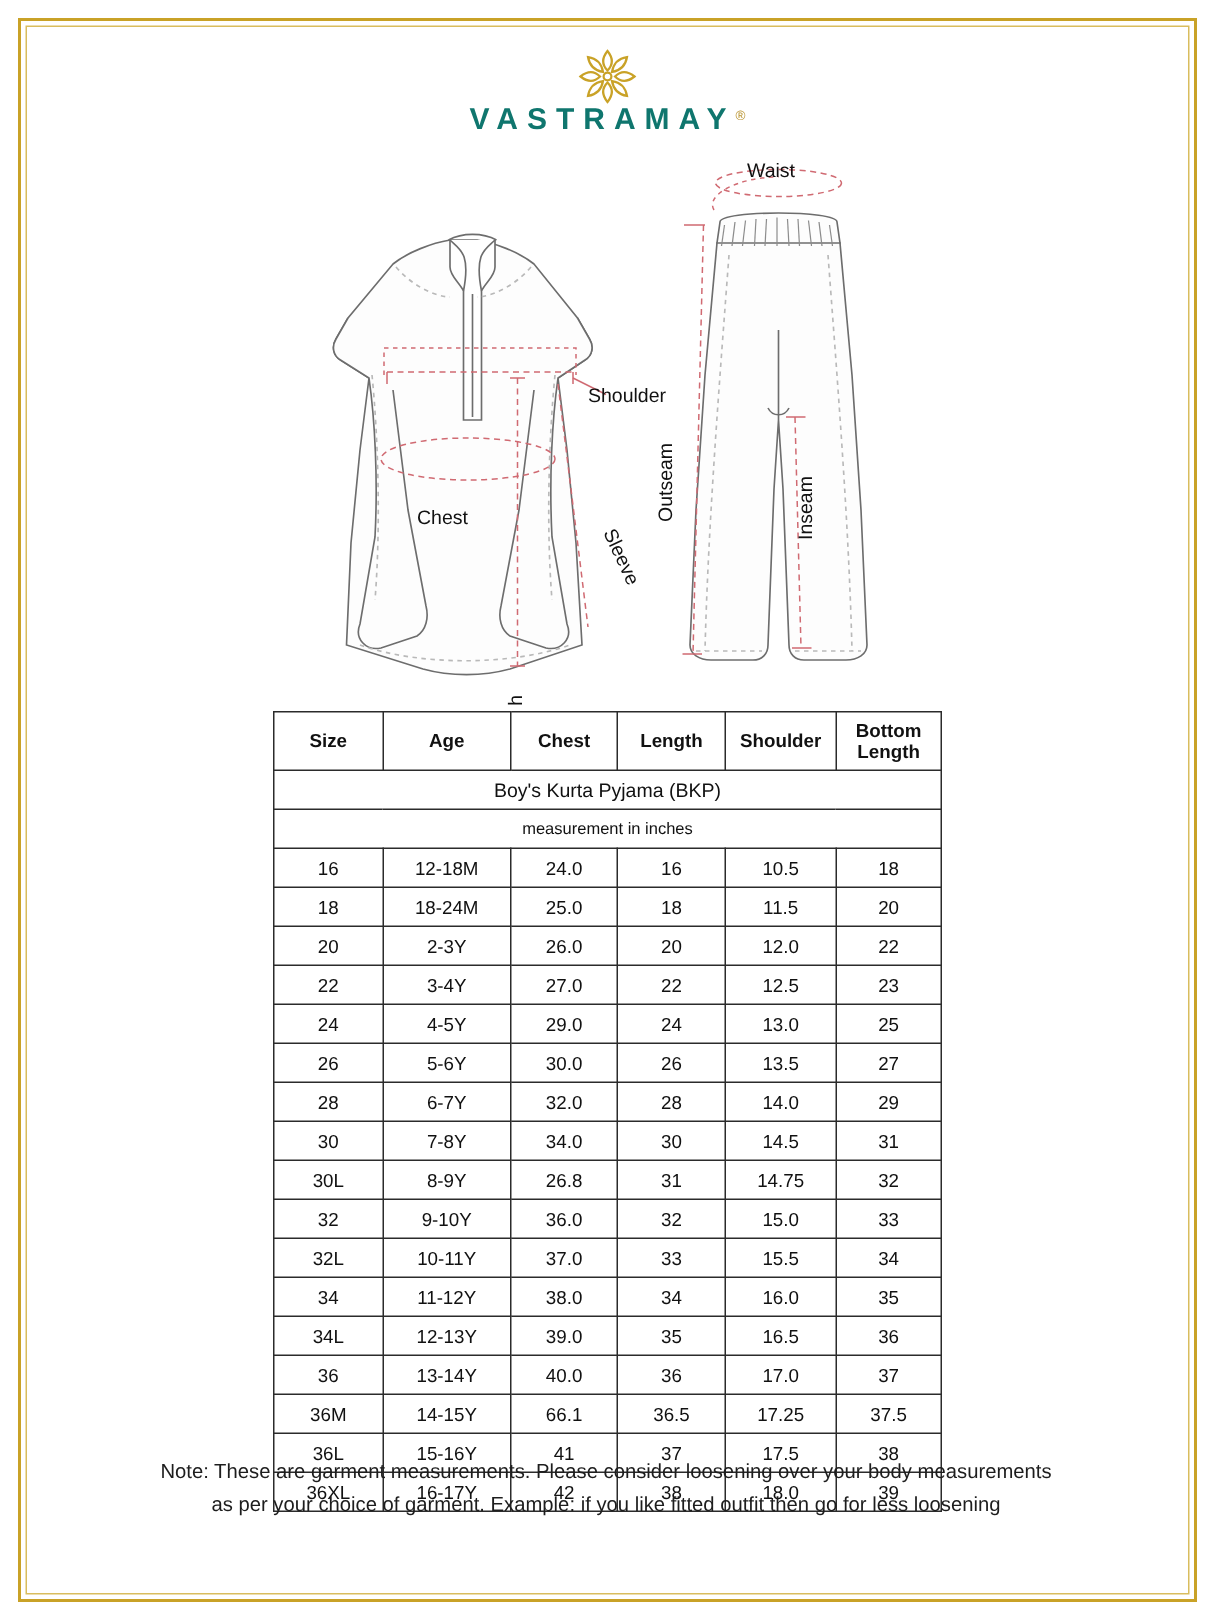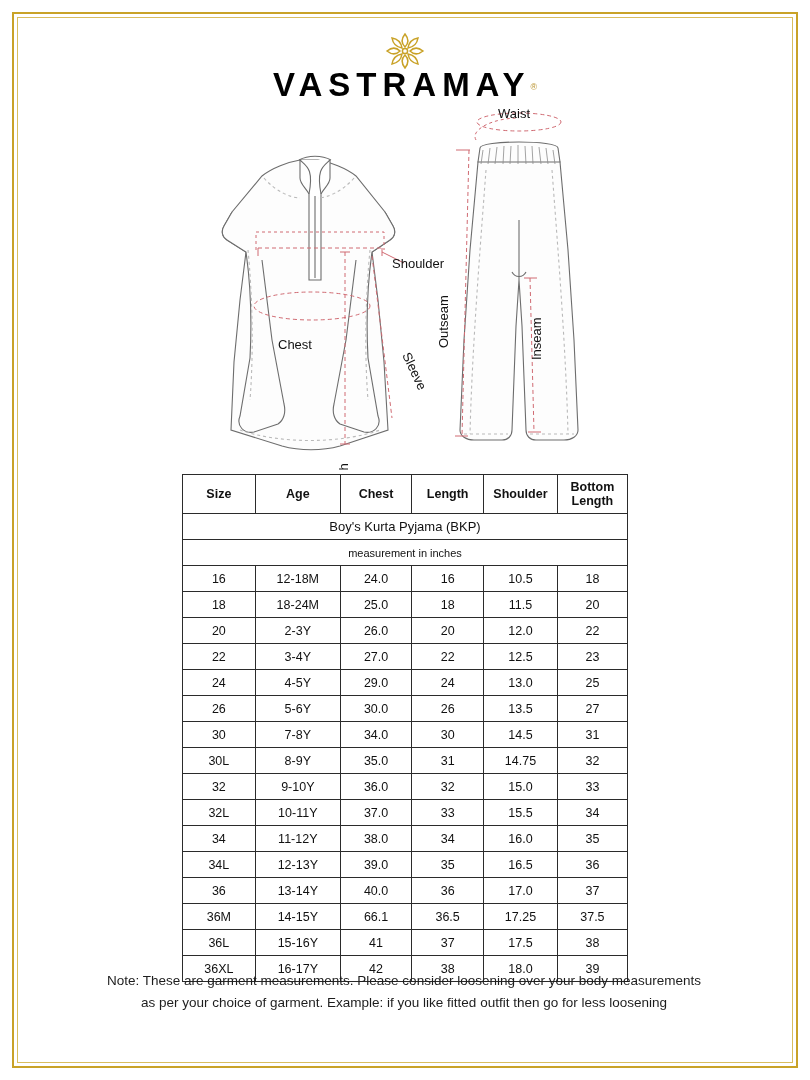--- a/index.html
+++ b/index.html
@@ -49,23 +49,23 @@
     text-align: center;
   }
   .brand-mark {
     display: block;
     margin: 0 auto;
     width: 46px;
     height: 42px;
   }
   .brand-name {
     display: inline-block;
-    font-size: 33px;
+    font-size: 20px;
     letter-spacing: 6px;
-    color: #000000;
+    color: #0f766e;
     font-weight: bold;
     margin-top: -6px;
   }
   .brand-reg {
     font-size: 9px;
     vertical-align: super;
     letter-spacing: 0;
     color: #b8912b;
   }
 
@@ -351,31 +351,39 @@
         </tr>
         <tr>
           <td class="b">26</td>
           <td class="b">5-6Y</td>
           <td class="b">30.0</td>
           <td class="b">26</td>
           <td class="b">13.5</td>
           <td>27</td>
         </tr>
         <tr>
+          <td class="b">28</td>
+          <td class="b">6-7Y</td>
+          <td class="b">32.0</td>
+          <td class="b">28</td>
+          <td class="b">14.0</td>
+          <td>29</td>
+        </tr>
+        <tr>
           <td class="b">30</td>
           <td class="b">7-8Y</td>
           <td class="b">34.0</td>
           <td class="b">30</td>
           <td class="b">14.5</td>
           <td>31</td>
         </tr>
         <tr>
           <td>30L</td>
           <td>8-9Y</td>
-          <td>35.0</td>
+          <td>26.8</td>
           <td>31</td>
           <td>14.75</td>
           <td>32</td>
         </tr>
         <tr>
           <td>32</td>
           <td>9-10Y</td>
           <td>36.0</td>
           <td>32</td>
           <td>15.0</td>

